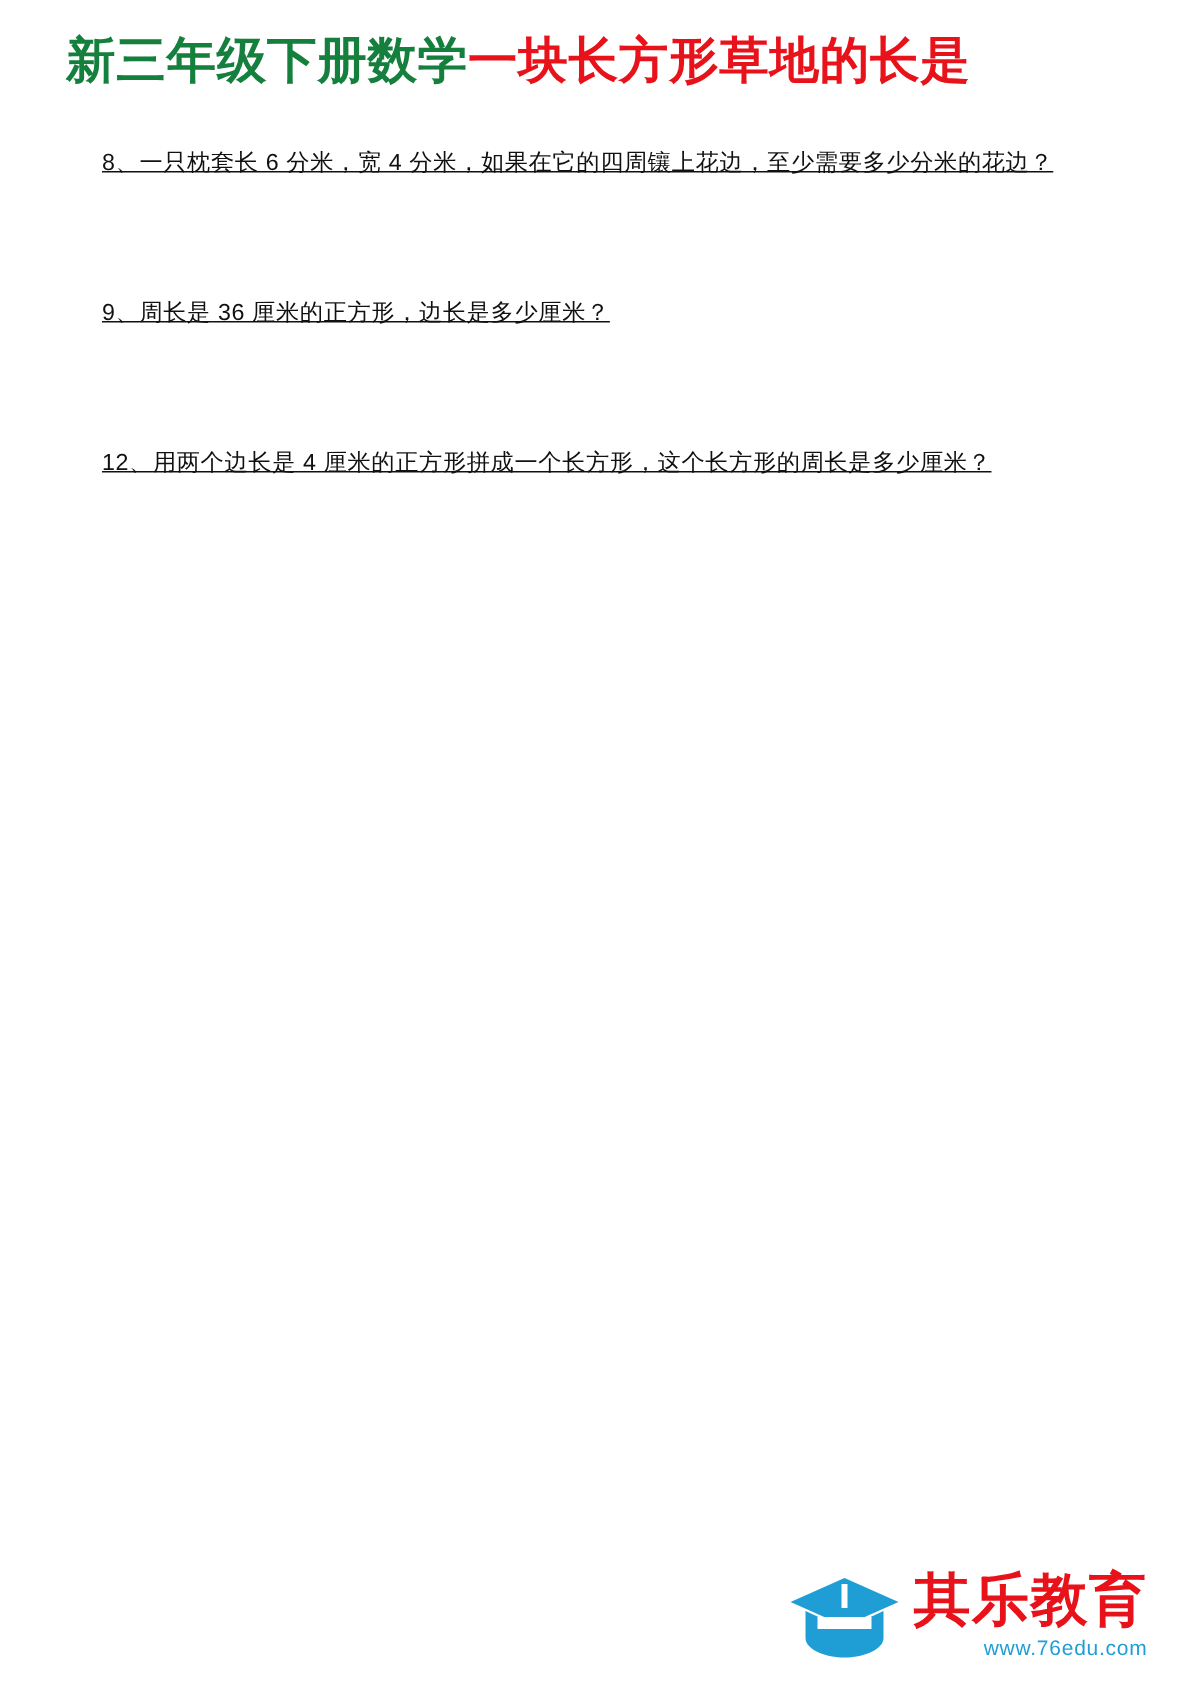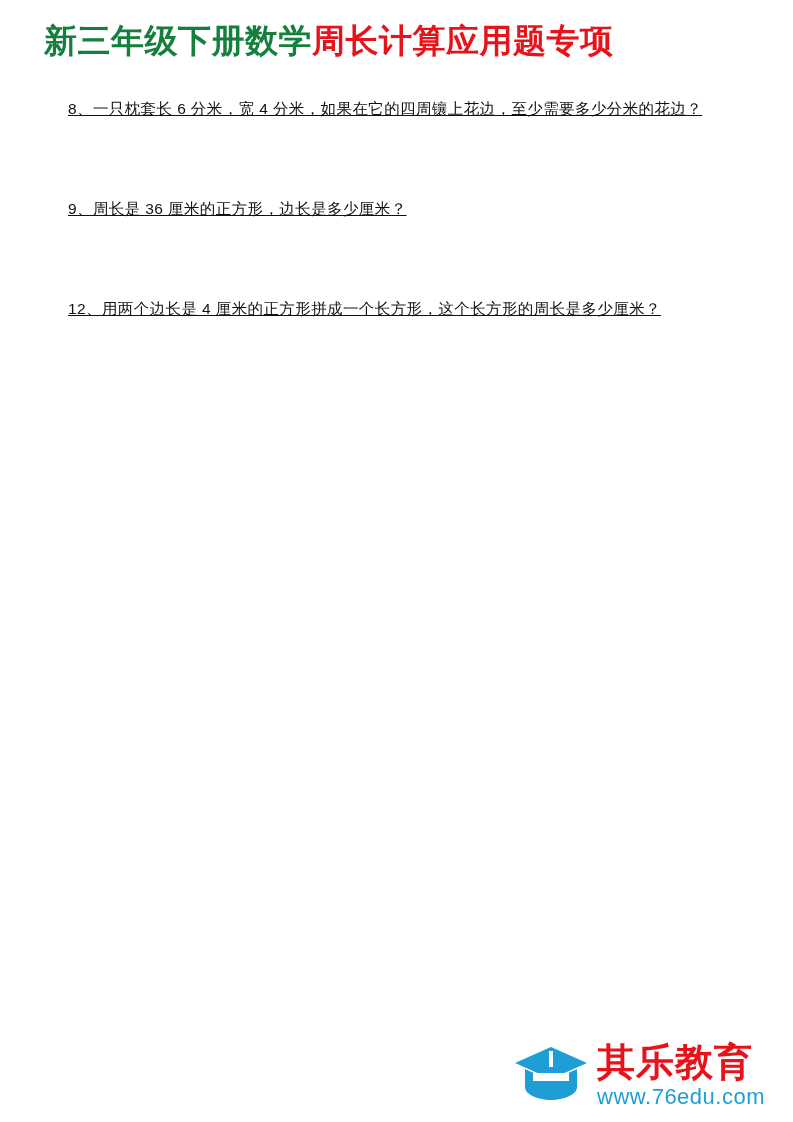--- a/index.html
+++ b/index.html
@@ -76,33 +76,33 @@
   .logo-name {
     font-family: "Liberation Serif", serif;
     font-weight: bold;
     font-size: 38px;
     color: #e8121a;
     letter-spacing: 1px;
   }
   .logo-url {
     margin-top: 5px;
     font-family: "Liberation Sans", sans-serif;
-    font-size: 22px;
+    font-size: 14px;
     color: #1f9ed6;
     letter-spacing: 0.5px;
     align-self: flex-end;
   }
 </style>
 </head>
 <body>
 
 <div class="page">
 
   <h1 class="title">
-    <span class="black">新三年级下册数学</span><span class="red">周长计算应用题专项</span>
+    <span class="black">新三年级下册数学</span><span class="red">一块长方形草地的长是</span>
   </h1>
 
   <div class="problems">
     <p class="problem">8、一只枕套长 6 分米，宽 4 分米，如果在它的四周镶上花边，至少需要多少分米的花边？</p>
     <p class="problem">9、周长是 36 厘米的正方形，边长是多少厘米？</p>
     <p class="problem tight">12、用两个边长是 4 厘米的正方形拼成一个长方形，这个长方形的周长是多少厘米？</p>
   </div>
 
   <div class="logo">
     <div class="logo-mark">

